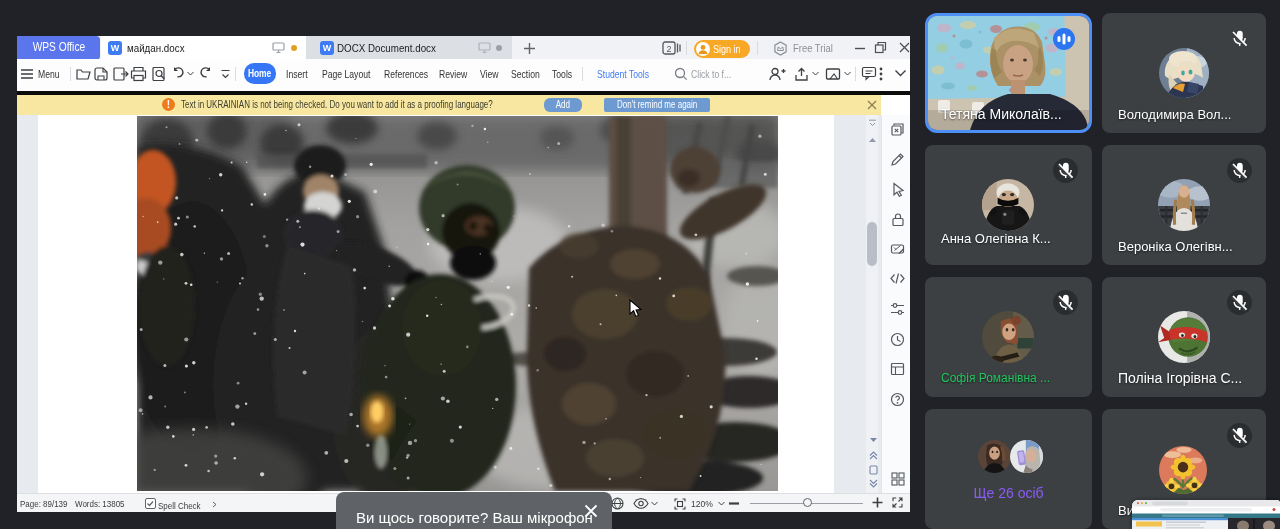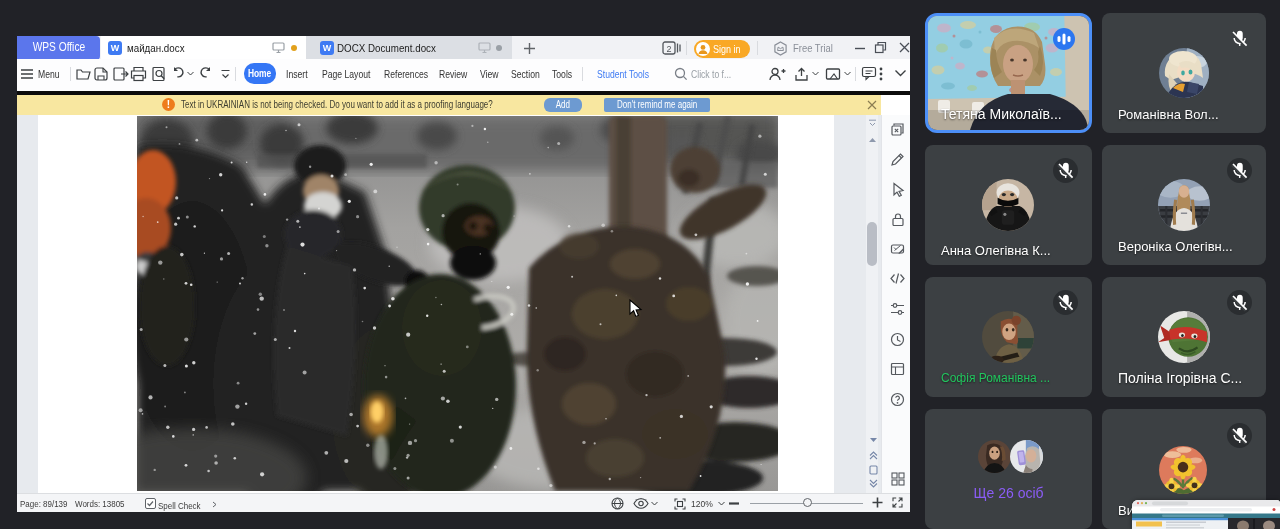--- a/index.html
+++ b/index.html
@@ -686,21 +686,21 @@
         </svg></div>
 <div class="abs" style="left:1226.5px;top:25.5px;width:25px;height:25px;border-radius:50%;">
         <svg style="position:absolute;left:2px;top:2px;" width="21" height="21" viewBox="0 0 24 24">
 <rect x="9.1" y="3.2" width="6.6" height="11.6" rx="3.3" fill="#fff"></rect>
 <path d="M5.9 11.4a6.3 6.3 0 0 0 12.6 0" fill="none" stroke="#fff" stroke-width="1.7"></path>
 <path d="M12.2 17.7v2.8" stroke="#fff" stroke-width="1.7"></path>
 <path d="M3.4 5.8l15.5 15.5" stroke="#3c4043" stroke-width="2.6"></path>
 <path d="M4.6 4.6l15.5 15.5" stroke="#fff" stroke-width="1.9"></path>
 </svg>
       </div>
-<span class="abs" style="left:1118px;top:107px;color:#fff;font-size:13px;line-height:15px;white-space:nowrap;text-shadow:0 1px 2px rgba(0,0,0,.6);">Романівна Вол...</span>
+<span class="abs" style="left:1118px;top:107px;color:#fff;font-size:13px;line-height:15px;white-space:nowrap;text-shadow:0 1px 2px rgba(0,0,0,.6);">Володимира Вол...</span>
 <div class="tile" style="left:925px;top:145px;width:167px;height:120px;"></div>
 <div class="abs" style="left:982.0px;top:179.0px;width:52px;height:52px;border-radius:50%;overflow:hidden;"><svg width="52" height="52" viewBox="0 0 50 50">
           <rect width="50" height="50" fill="#c6b6a4"></rect>
 <rect x="0" y="0" width="14" height="30" fill="#b5a28e"></rect>
 <path d="M2 50 Q4 30 14 26 L36 26 Q46 30 48 50Z" fill="#161616"></path>
 <ellipse cx="25" cy="13" rx="11" ry="9" fill="#e8e4de"></ellipse>
 <ellipse cx="25" cy="19" rx="9" ry="8" fill="#c8a888"></ellipse>
 <path d="M15 18 Q25 24 35 18 L35 24 Q25 29 15 24Z" fill="#0a0a0a"></path>
 <ellipse cx="21" cy="15" rx="2" ry="1.5" fill="#2a2a2a"></ellipse>
 <ellipse cx="29" cy="15" rx="2" ry="1.5" fill="#2a2a2a"></ellipse>
@@ -710,21 +710,21 @@
         </svg></div>
 <div class="abs" style="left:1052.5px;top:157.5px;width:25px;height:25px;border-radius:50%;background:rgba(28,29,32,0.55);">
         <svg style="position:absolute;left:2px;top:2px;" width="21" height="21" viewBox="0 0 24 24">
 <rect x="9.1" y="3.2" width="6.6" height="11.6" rx="3.3" fill="#fff"></rect>
 <path d="M5.9 11.4a6.3 6.3 0 0 0 12.6 0" fill="none" stroke="#fff" stroke-width="1.7"></path>
 <path d="M12.2 17.7v2.8" stroke="#fff" stroke-width="1.7"></path>
 <path d="M3.4 5.8l15.5 15.5" stroke="#3c4043" stroke-width="2.6"></path>
 <path d="M4.6 4.6l15.5 15.5" stroke="#fff" stroke-width="1.9"></path>
 </svg>
       </div>
-<span class="abs" style="left:941px;top:243px;color:#fff;font-size:13px;line-height:15px;white-space:nowrap;text-shadow:0 1px 2px rgba(0,0,0,.6);">Анна Олегівна К...</span>
+<span class="abs" style="left:941px;top:231px;color:#fff;font-size:13px;line-height:15px;white-space:nowrap;text-shadow:0 1px 2px rgba(0,0,0,.6);">Анна Олегівна К...</span>
 <div class="tile" style="left:1102px;top:145px;width:164px;height:120px;"></div>
 <div class="abs" style="left:1158.0px;top:179.0px;width:52px;height:52px;border-radius:50%;overflow:hidden;"><svg width="52" height="52" viewBox="0 0 50 50">
           <rect width="50" height="50" fill="#93a1b5"></rect>
 <ellipse cx="12" cy="10" rx="14" ry="8" fill="#a9b6c6"></ellipse>
 <ellipse cx="40" cy="14" rx="12" ry="7" fill="#b8c2cf"></ellipse>
 <rect x="0" y="26" width="50" height="24" fill="#3a3d42"></rect>
 <path d="M2 30h46M2 36h46" stroke="#24262a" stroke-width="2.5"></path>
 <path d="M8 26v24M18 26v24M30 26v24M42 26v24" stroke="#2c2e33" stroke-width="2"></path>
 <path d="M21 8 Q25 4 29 8 L31 20 Q32 34 29 42 L20 42 Q17 32 19 18Z" fill="#b08a5a"></path>
 <ellipse cx="25" cy="12" rx="5" ry="6" fill="#d8b090"></ellipse>
@@ -874,16 +874,22 @@
 <rect x="4" y="21.5" width="26" height="5" fill="#f2c14e"></rect>
 <rect x="34" y="21.5" width="40" height="1.5" fill="#c8ccd2"></rect>
 <rect x="34" y="24.3" width="34" height="1.5" fill="#d4d8dc"></rect>
 <rect x="34" y="27" width="38" height="1.5" fill="#d0d4d8"></rect>
 <rect x="96" y="18" width="52" height="11" fill="#28282c"></rect>
 <ellipse cx="111" cy="26" rx="6" ry="5.5" fill="#8a7a6e"></ellipse>
 <ellipse cx="137" cy="26" rx="6" ry="5.5" fill="#9a8a80"></ellipse>
 <rect x="121" y="19" width="2" height="10" fill="#1a1a1e"></rect>
 </svg></div>
 </div>
+  <div id="notif">
+      <span class="txt">Ви щось говорите? Ваш мікрофон</span>
+    <svg class="abs" style="left:247px;top:11px;" width="16" height="16" viewBox="0 0 16 16">
+        <path d="M2.5 2.5l11 11M13.5 2.5l-11 11" stroke="#fff" stroke-width="1.8"></path>
+      </svg>
+  </div>
   <svg class="abs" style="left:628px;top:299px;" width="16" height="20" viewBox="0 0 16 20">
       <path d="M2 1l0 14 3.6-3.2 2.2 5.6 2.6-1-2.3-5.5 4.9-.4z" fill="#fff" stroke="#000" stroke-width="1.1"></path>
     </svg>
 </div>
 
 </body></html>

